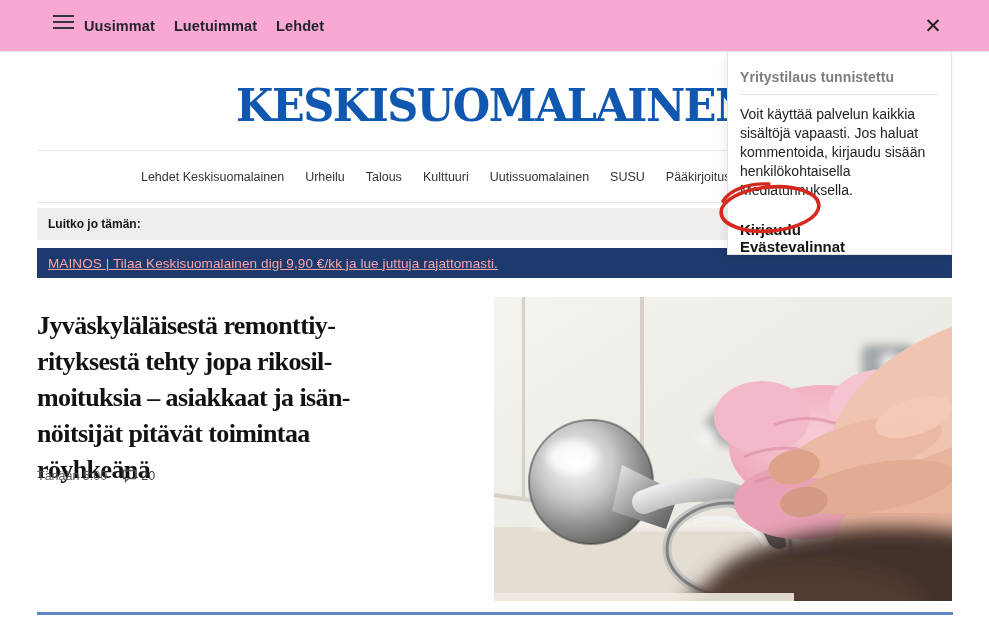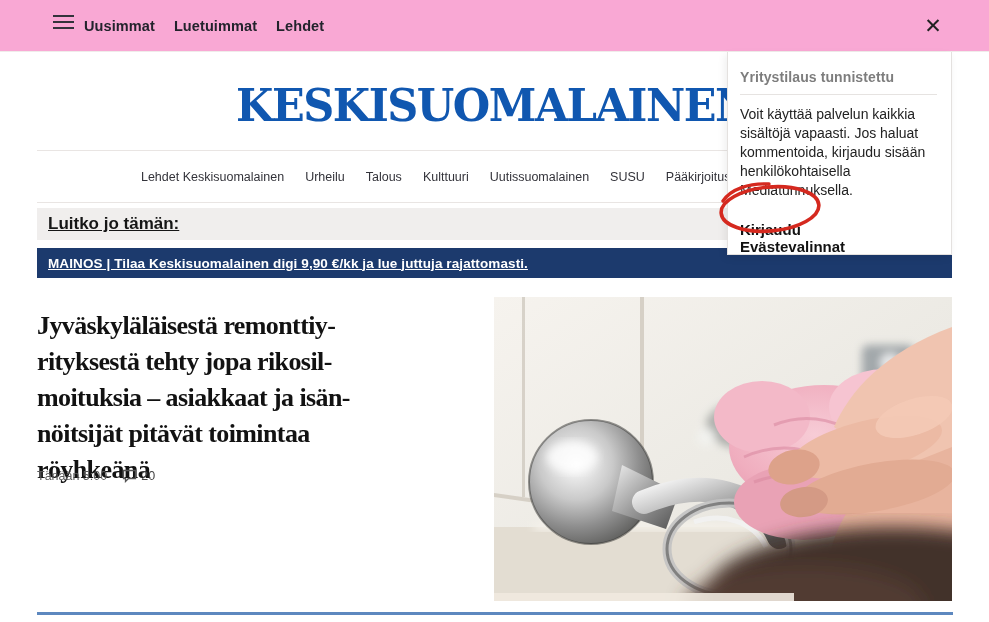--- a/index.html
+++ b/index.html
@@ -19,26 +19,26 @@
 
   .rule { position:absolute; left:37px; width:915px; height:1px; background:#e9e5e3; }
   .rule1 { top:150px; } .rule2 { top:202px; }
 
   
   .sectionnav { position:absolute; top:151px; left:37px; width:915px; height:51px; display:flex; justify-content:center; align-items:center; gap:21px; }
   .sectionnav a { font-size:12.5px; color:#33333a; text-decoration:none; white-space:nowrap; }
 
   
   .teaser { position:absolute; top:208px; left:37px; width:915px; height:32px; background:#f0eeed; display:flex; align-items:center; padding-left:11px; cursor:pointer; }
-  .teaser b { font-size:17px; color:#161616; margin-right:0;text-decoration:underline; }
+  .teaser b { font-size:12px; color:#161616; margin-right:0; }
   .teaser span { font-size:13.5px; color:#222; }
 
   
   .adbanner { position:absolute; top:248px; left:37px; width:915px; height:30px; background:#1c3a6d; display:flex; align-items:center; padding-left:11px; cursor:pointer; }
-  .adbanner span { color:#ffffff; font-size:13.5px; font-weight:bold; text-decoration:underline; letter-spacing:0.1px; }
+  .adbanner span { color:#fca5a5; font-size:13.5px; font-weight:normal; text-decoration:underline; letter-spacing:0.1px; }
 
   
   .headline { position:absolute; top:308px; left:37px; width:480px; font-family:"Liberation Serif",serif; font-weight:bold; font-size:26px; line-height:36px; letter-spacing:-0.6px; color:#121212; white-space:pre-line; cursor:pointer; }
   .meta { position:absolute; top:469px; left:37px; display:flex; align-items:center; gap:15px;justify-content:space-between; }
   .meta .time { font-size:12.5px; color:#5c5c5c; }
   .comments { display:flex; align-items:center; gap:4px; font-size:12.5px; color:#444; }
 
   
   .photo { position:absolute; top:297px; left:494px; width:458px; height:304px; overflow:hidden; cursor:pointer; }
 

